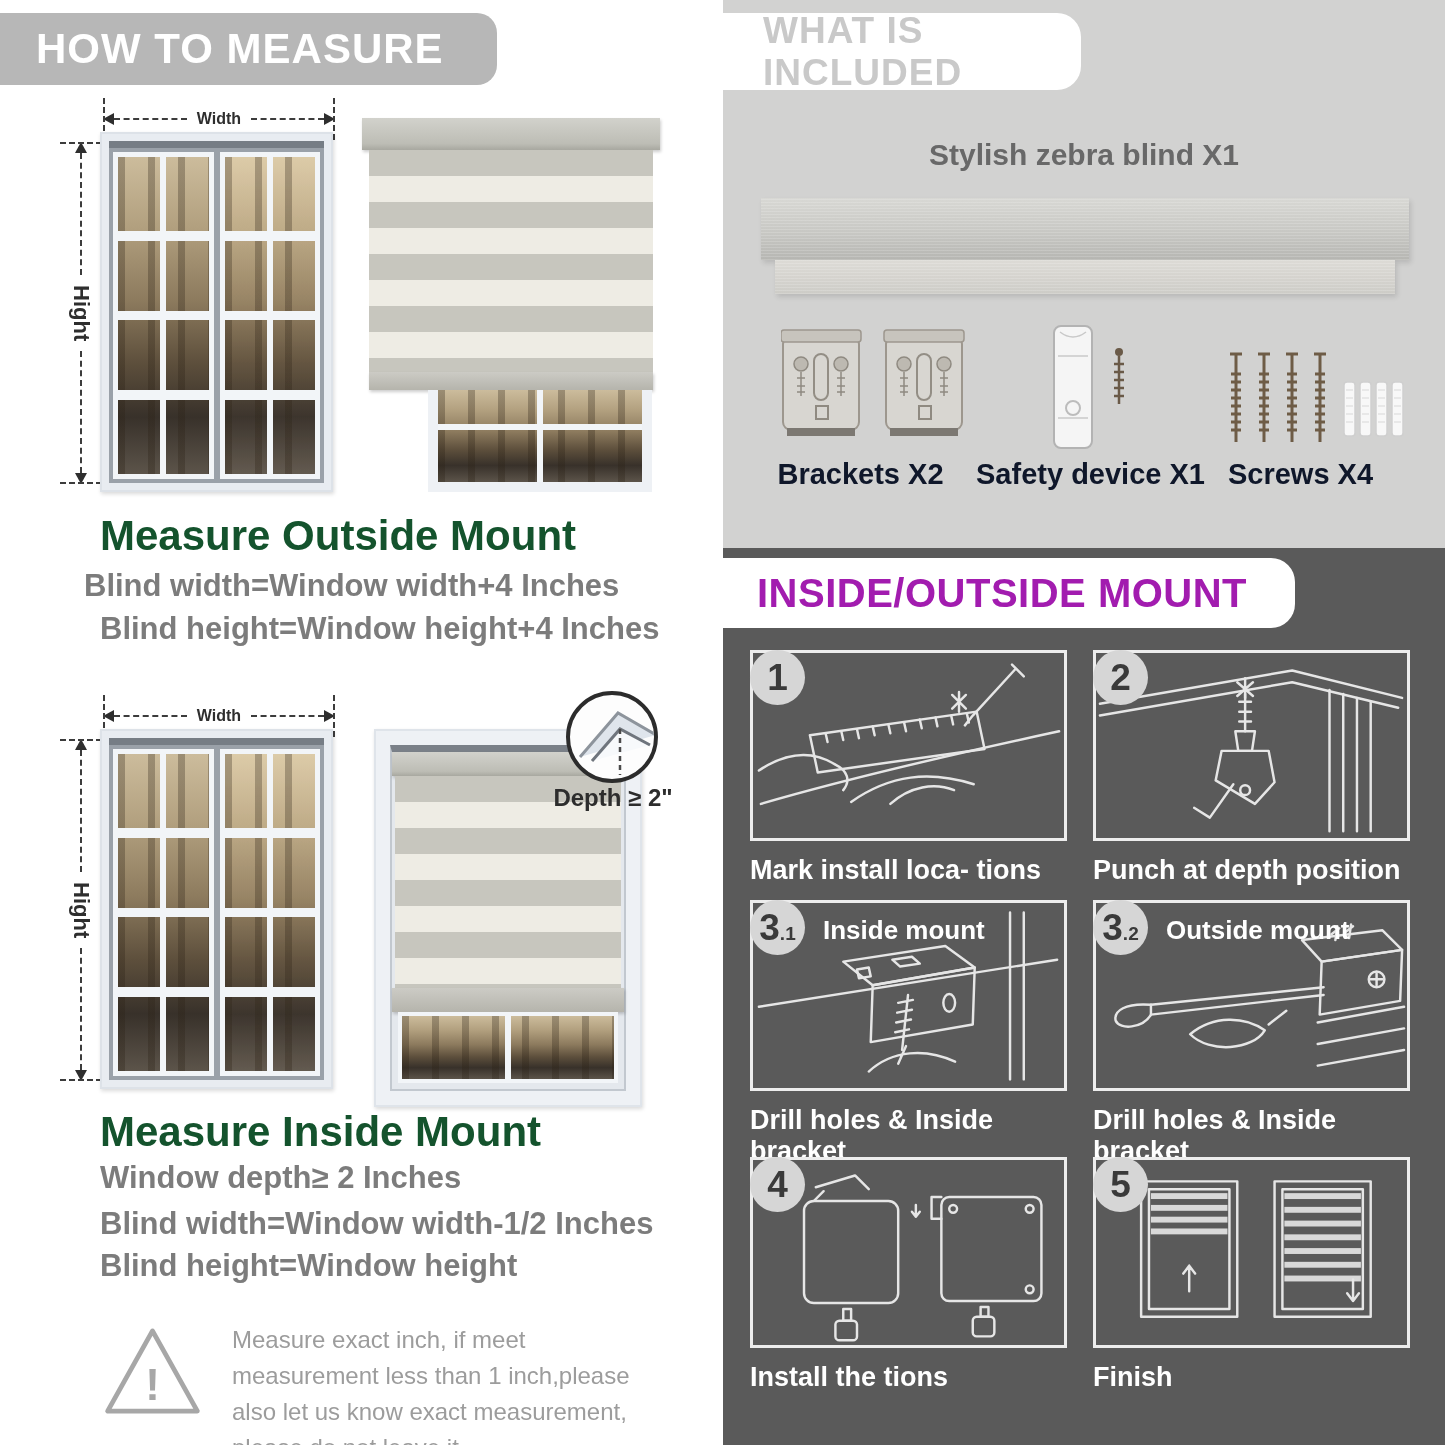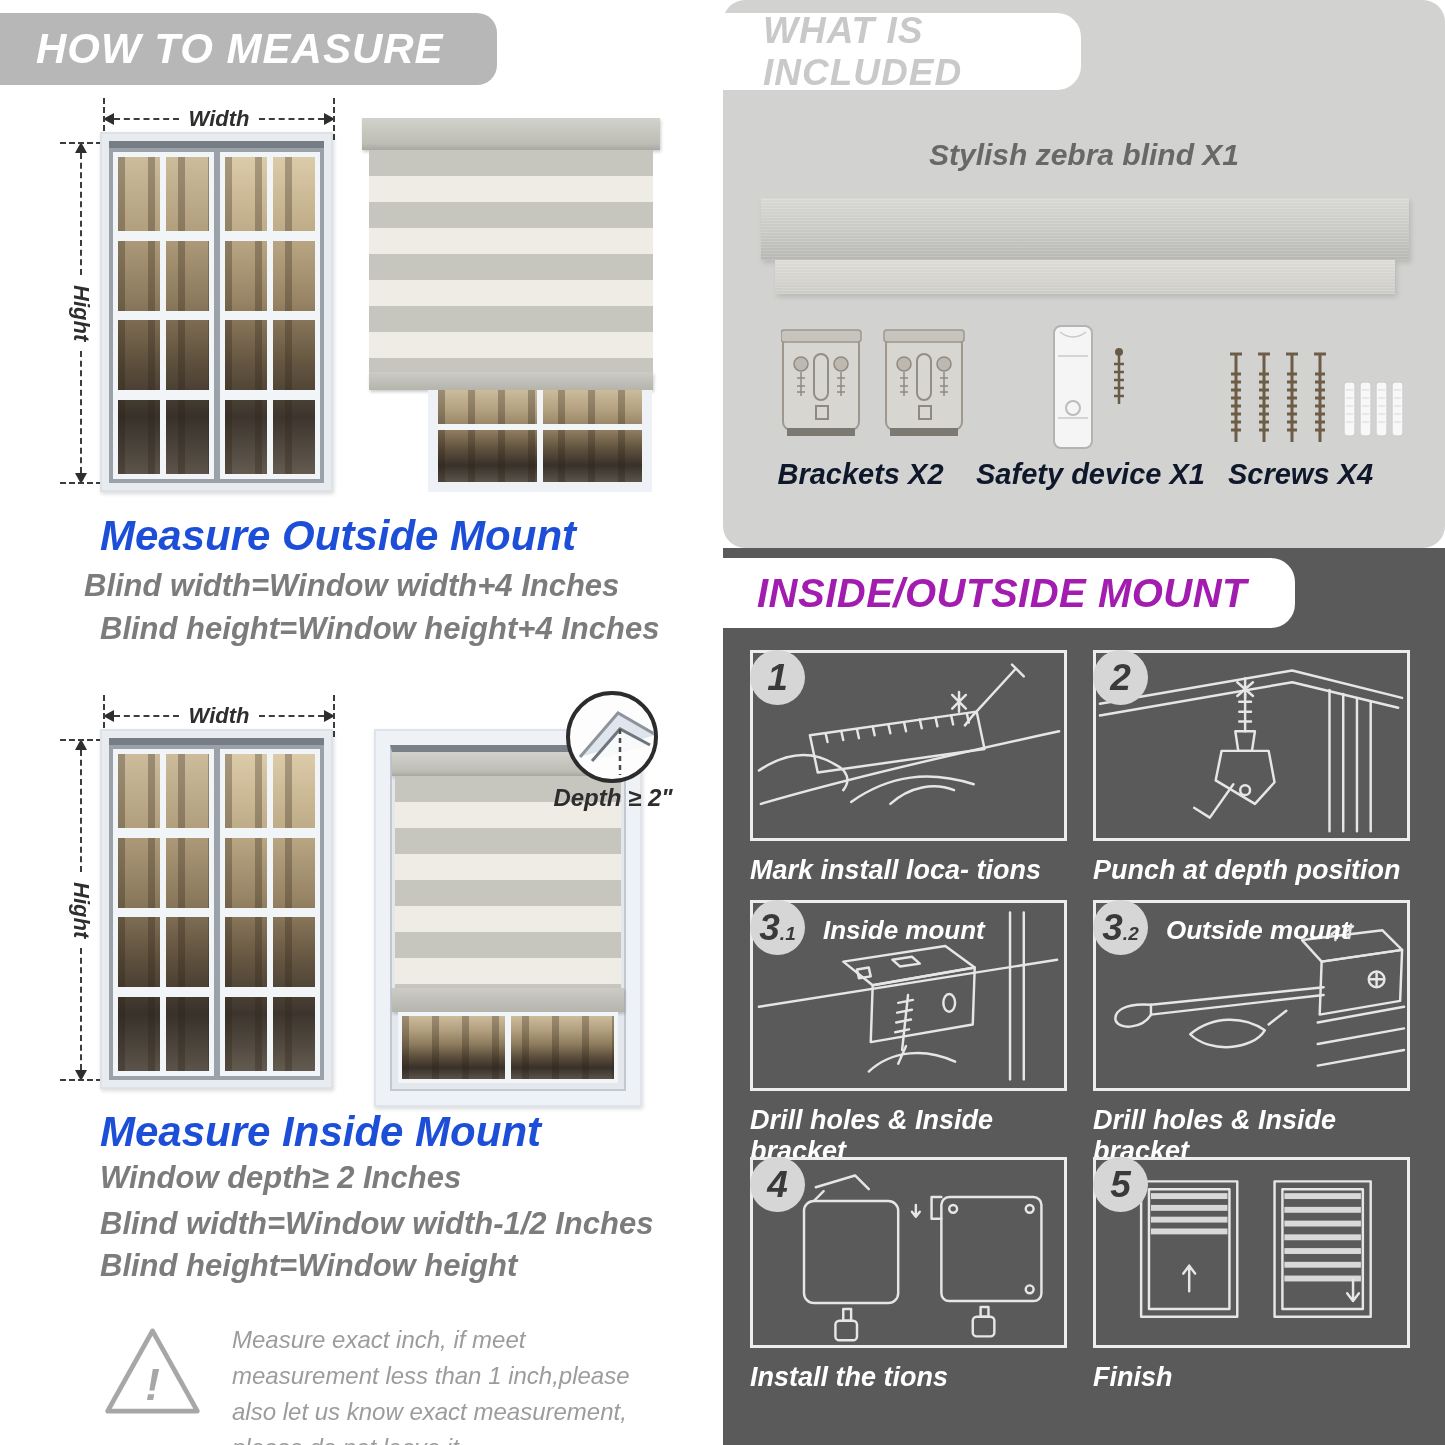--- a/index.html
+++ b/index.html
@@ -1,28 +1,28 @@
 <!DOCTYPE html>
 <html><head>
 <meta charset="utf-8">
 <style>
   html,body{margin:0;padding:0;background:#fff;}
   #stage{position:relative;width:1445px;height:1445px;background:#ffffff;overflow:hidden;
-         font-family:"Liberation Sans","DejaVu Sans",sans-serif;font-style:italic;}
+         font-family:"Liberation Sans","DejaVu Sans",sans-serif;}
   .abs{position:absolute;}
 
   
   #banner-measure{left:0;top:13px;width:497px;height:72px;background:#b7b7b7;
     border-radius:0 20px 20px 0;display:flex;align-items:center;padding-left:36px;box-sizing:border-box;}
   #banner-measure span{color:#ffffff;font-size:42px;font-weight:bold;letter-spacing:1px;}
 
   
   .warrow{display:flex;align-items:center;height:26px;}
   .warrow .dash{flex:1;border-top:2px dashed #3c3c3c;height:0;}
-  .warrow .lab{padding:0 10px;font-size:22px;font-weight:bold;color:#2e2e2e;white-space:nowrap;}
+  .warrow .lab{padding:0 10px;font-size:16px;font-weight:bold;color:#2e2e2e;white-space:nowrap;}
   .ah-l{width:0;height:0;border-right:11px solid #2e2e2e;border-top:6px solid transparent;border-bottom:6px solid transparent;}
   .ah-r{width:0;height:0;border-left:11px solid #2e2e2e;border-top:6px solid transparent;border-bottom:6px solid transparent;}
   .wtick{position:absolute;top:-8px;height:42px;width:0;border-left:2px dashed #3c3c3c;}
   .harrow{display:flex;flex-direction:column;align-items:center;width:26px;}
   .harrow .dash{flex:1;border-left:2px dashed #3c3c3c;width:0;}
   .harrow .lab{padding:10px 0;font-size:22px;font-weight:bold;color:#2e2e2e;writing-mode:vertical-rl;}
   .ah-u{width:0;height:0;border-bottom:11px solid #2e2e2e;border-left:6px solid transparent;border-right:6px solid transparent;}
   .ah-d{width:0;height:0;border-top:11px solid #2e2e2e;border-left:6px solid transparent;border-right:6px solid transparent;}
   .htick{position:absolute;left:-8px;width:42px;height:0;border-top:2px dashed #3c3c3c;}
 
@@ -63,26 +63,26 @@
   #insidefig .recess{position:absolute;inset:16px;background:#e4e8ed;border:2px solid #c2c8cf;border-top:7px solid #7a8088;
     display:flex;flex-direction:column;box-sizing:border-box;}
   #insidefig .cassette{height:24px;}
   #insidefig .zstripes{flex:0 0 212px;margin:0 3px;}
   #insidefig .rail{height:24px;}
   #insidefig .glassrow{flex:1;position:relative;margin:0 6px 6px 6px;border:4px solid #f2f5f8;}
   #callout-circle{left:566px;top:691px;width:92px;height:92px;border-radius:50%;border:4px solid #2c2c2c;
     background:#fdfdfd;box-sizing:border-box;overflow:hidden;}
   #depth-label{left:548px;top:784px;width:130px;text-align:center;font-size:24px;font-weight:bold;color:#2d2d2d;}
 
-  .h2{font-size:42px;font-weight:bold;color:#1d4ed8;}
+  .h2{font-size:42px;font-weight:bold;color:#14532d;}
   .formula{font-size:31px;font-weight:bold;color:#7c7c7c;}
   #warn-text{left:232px;top:1322px;width:445px;font-size:24px;color:#9c9c9c;line-height:1.5;}
 
   
-  #included-panel{left:723px;top:0;width:722px;height:548px;background:#d2d2d1;border-radius:22px;}
+  #included-panel{left:723px;top:0;width:722px;height:548px;background:#d2d2d1;}
   #banner-included{position:absolute;left:0;top:13px;width:358px;height:77px;background:#ffffff;
     border-radius:0 24px 24px 0;display:flex;align-items:center;padding-left:40px;box-sizing:border-box;}
   #banner-included span{color:#c9c9c9;font-size:37px;font-weight:bold;letter-spacing:1px;}
   #product-title{position:absolute;left:0;top:138px;width:100%;text-align:center;
     font-size:30px;font-weight:bold;color:#686868;}
   #headrail{position:absolute;left:38px;top:198px;width:648px;height:62px;
     background:
      repeating-linear-gradient(0deg, rgba(255,255,255,.16) 0 1px, rgba(0,0,0,0) 1px 3px),
      linear-gradient(180deg,#d8d8d4 0%,#c6c6c2 60%,#b6b6b2 100%);
     box-shadow:2px 3px 5px rgba(0,0,0,.12);}

